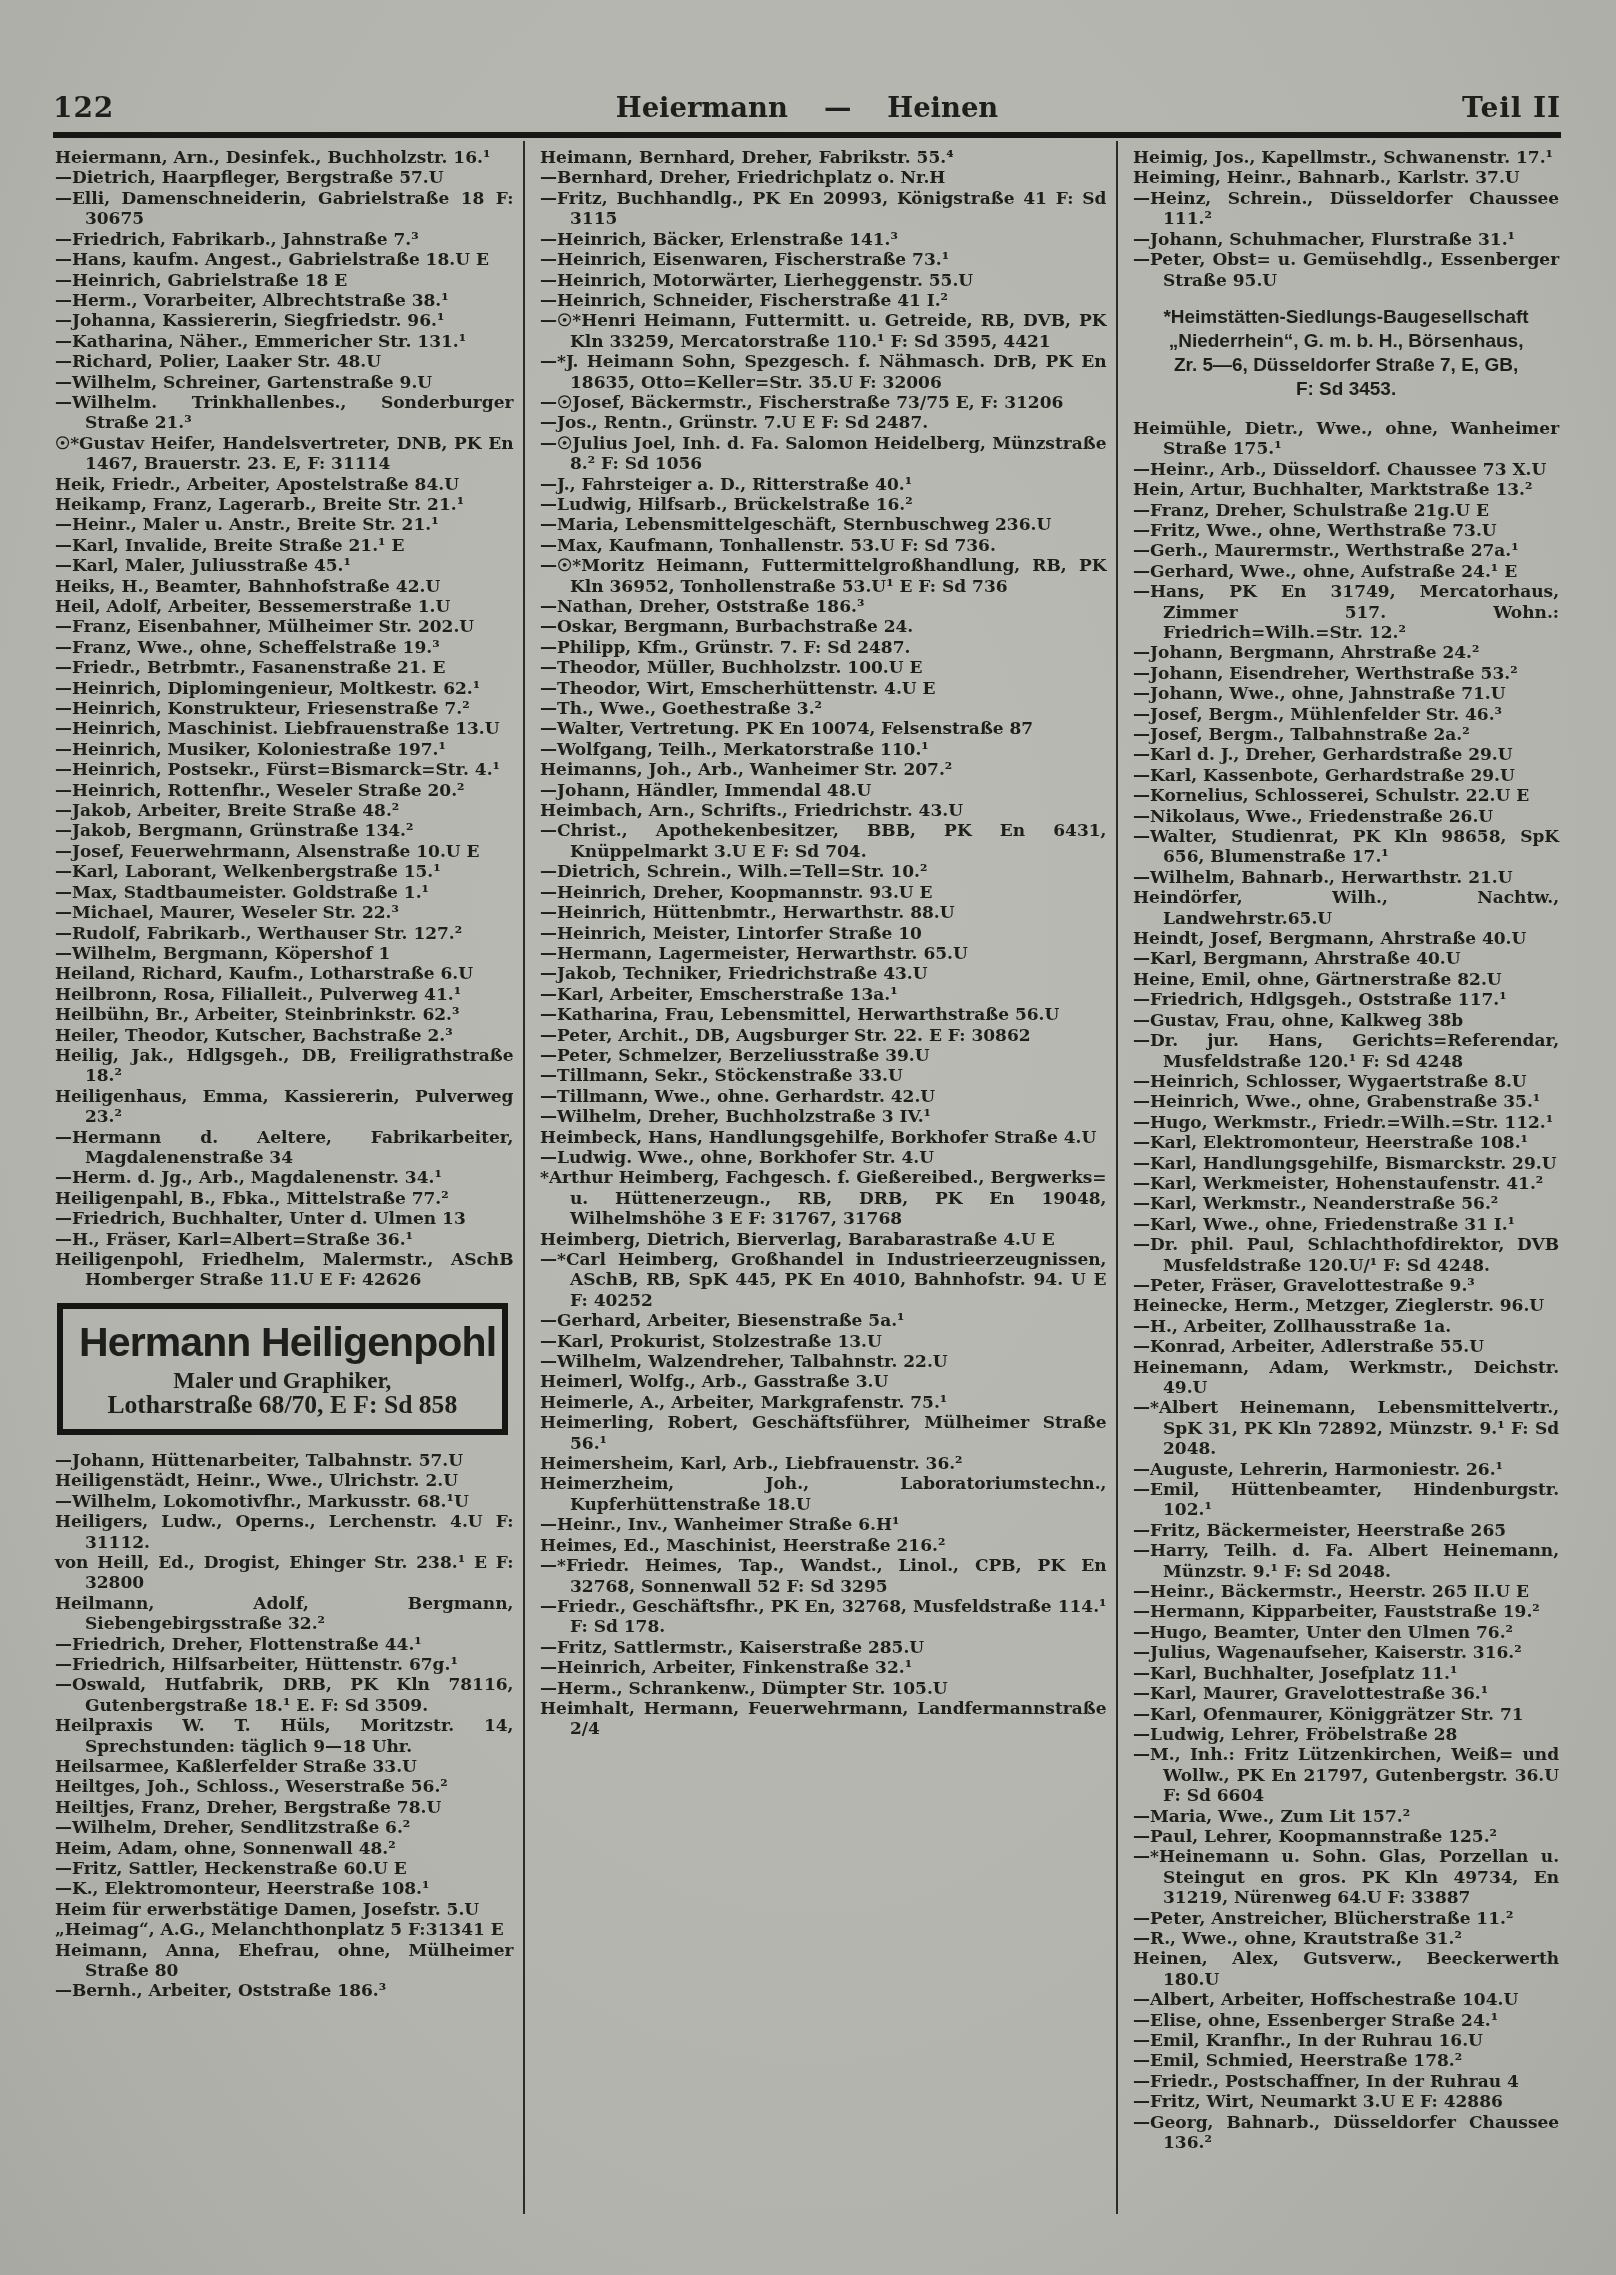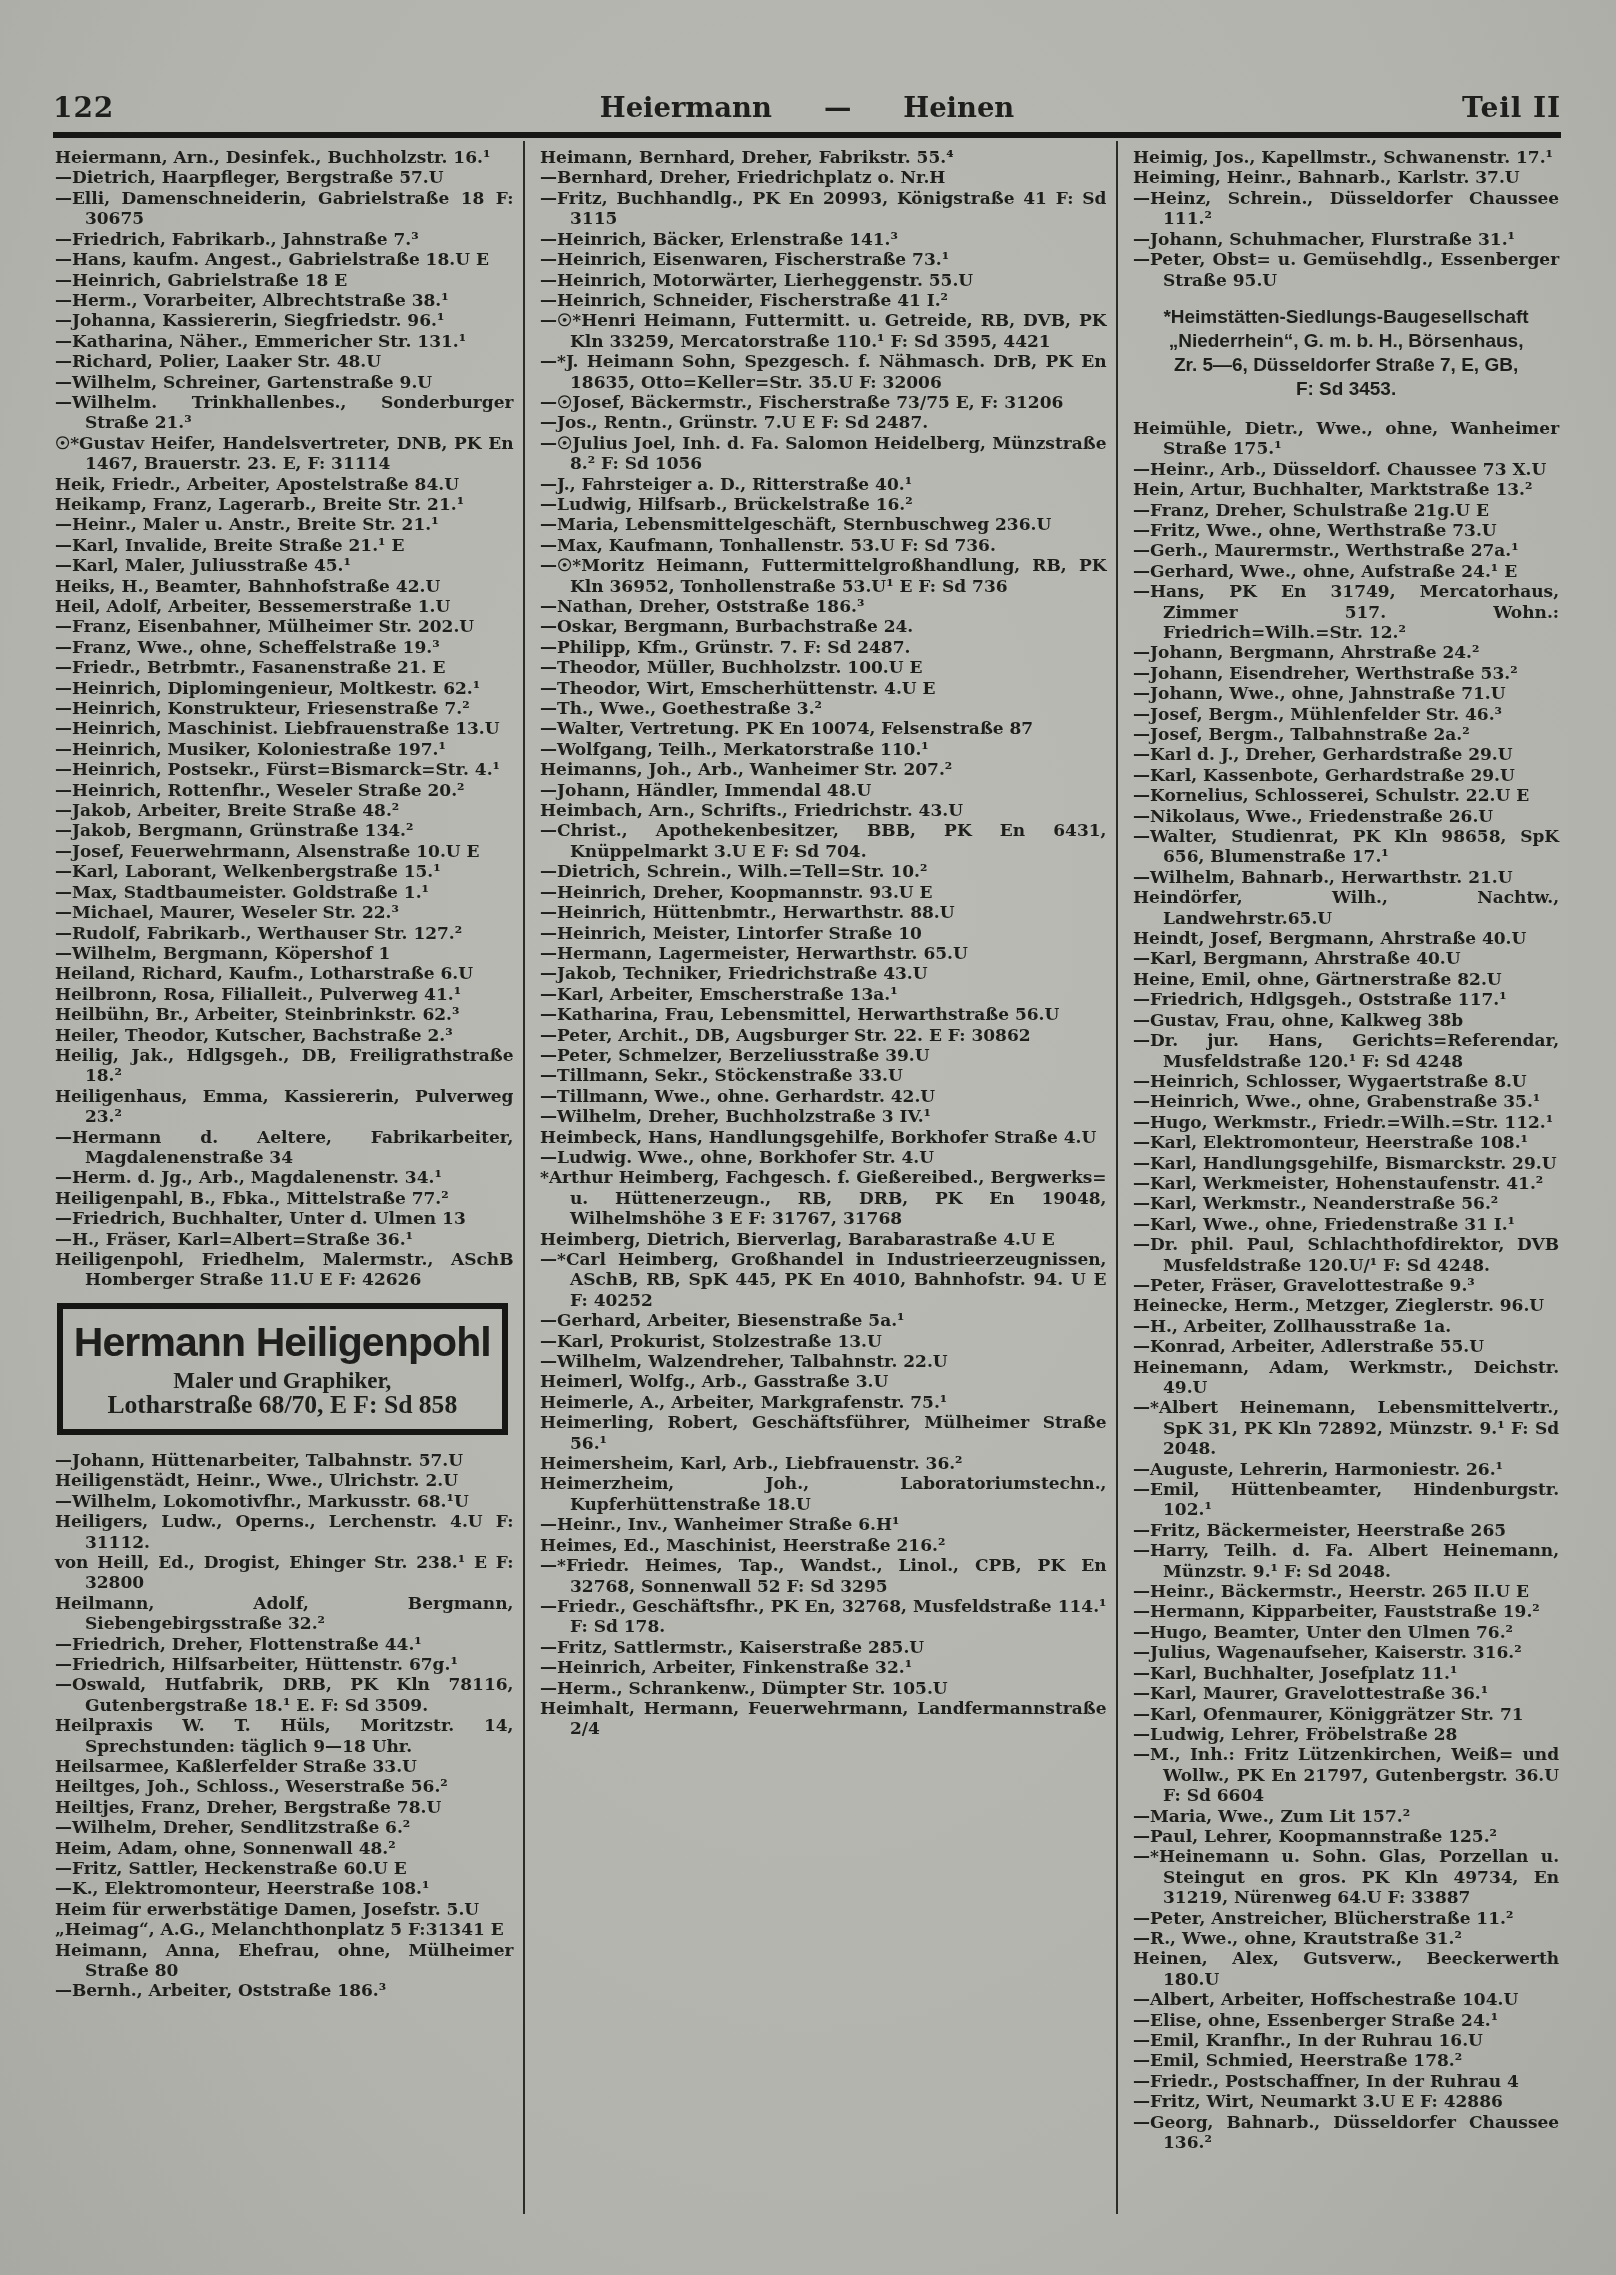--- a/index.html
+++ b/index.html
@@ -16,21 +16,21 @@
     background:radial-gradient(ellipse at 50% 40%, #babbb5 0%, #b2b3ad 70%, #a8a9a3 100%);
     box-sizing:border-box;
     padding:91px 55px 0 53px;
   }
   
   .header{
     display:flex;align-items:baseline;
     font-weight:700;
   }
   .page-num{font-size:28px;width:237px;letter-spacing:0.9px;}
-  .header-center{flex:1;text-align:center;font-size:27.4px;display:flex;justify-content:center;gap:52px;align-items:baseline;}
+  .header-center{flex:1;text-align:center;font-size:27.4px;display:flex;justify-content:center;gap:36px;align-items:baseline;}
   .part{width:237px;text-align:right;font-size:28px;letter-spacing:0.9px;}
   .header-rule{border:none;border-top:6.6px solid #171715;margin:7.6px 0 0 0;}
   
   .cols{
     display:flex;
     height:2073px;
     margin-top:3.8px;
   }
   .col{
     box-sizing:border-box;
@@ -56,20 +56,21 @@
     background:transparent;
   }
   .ad-title{
     font-family:"Liberation Sans", sans-serif;
     font-weight:700;
     font-size:41px;
     letter-spacing:-0.9px;
     line-height:45px;
     margin:0;
     white-space:nowrap;
+    text-align:right;
   }
   .ad-sub{
     font-family:"Liberation Serif", serif;
     font-weight:700;
     font-size:23px;
     margin:5.7px 0 0 0;
   }
   .ad-addr{
     font-family:"Liberation Serif", serif;
     font-weight:700;

